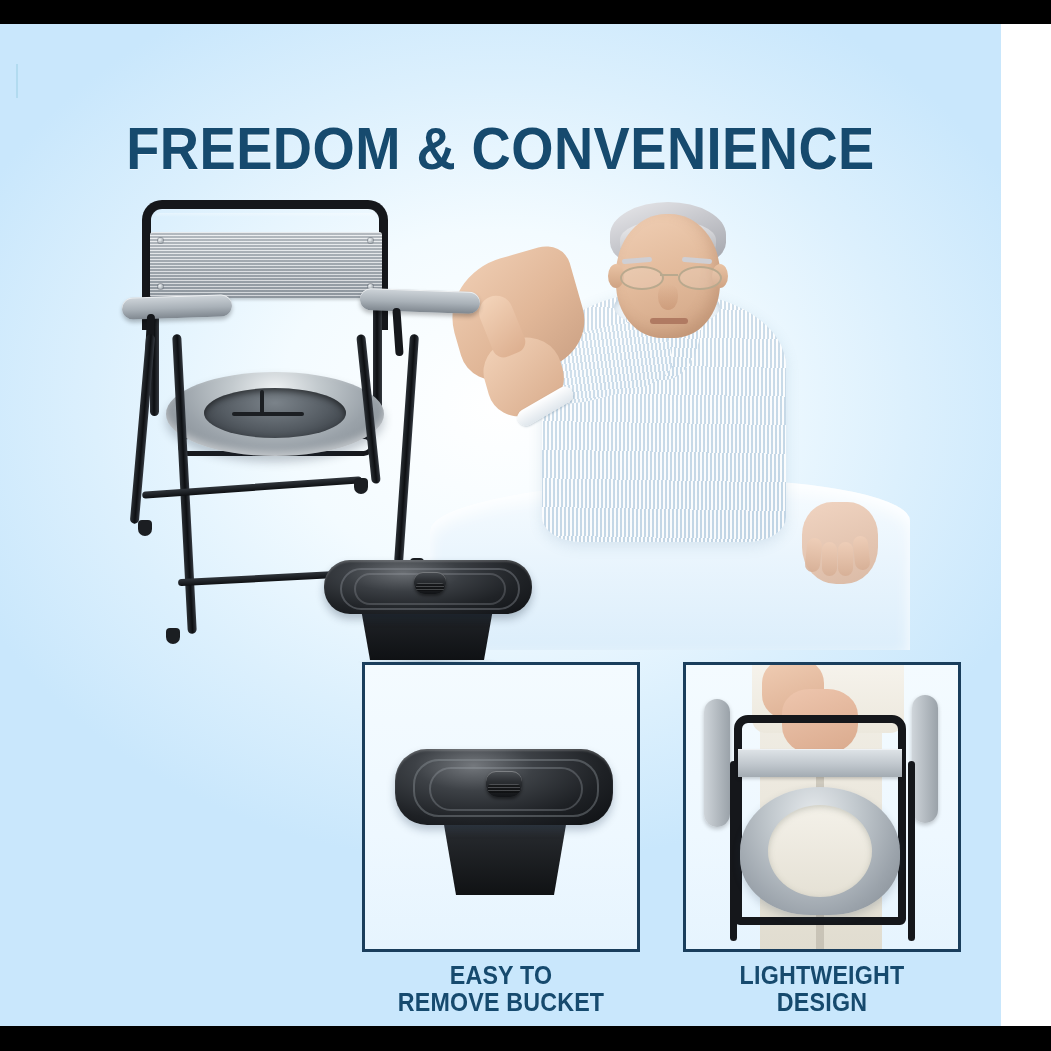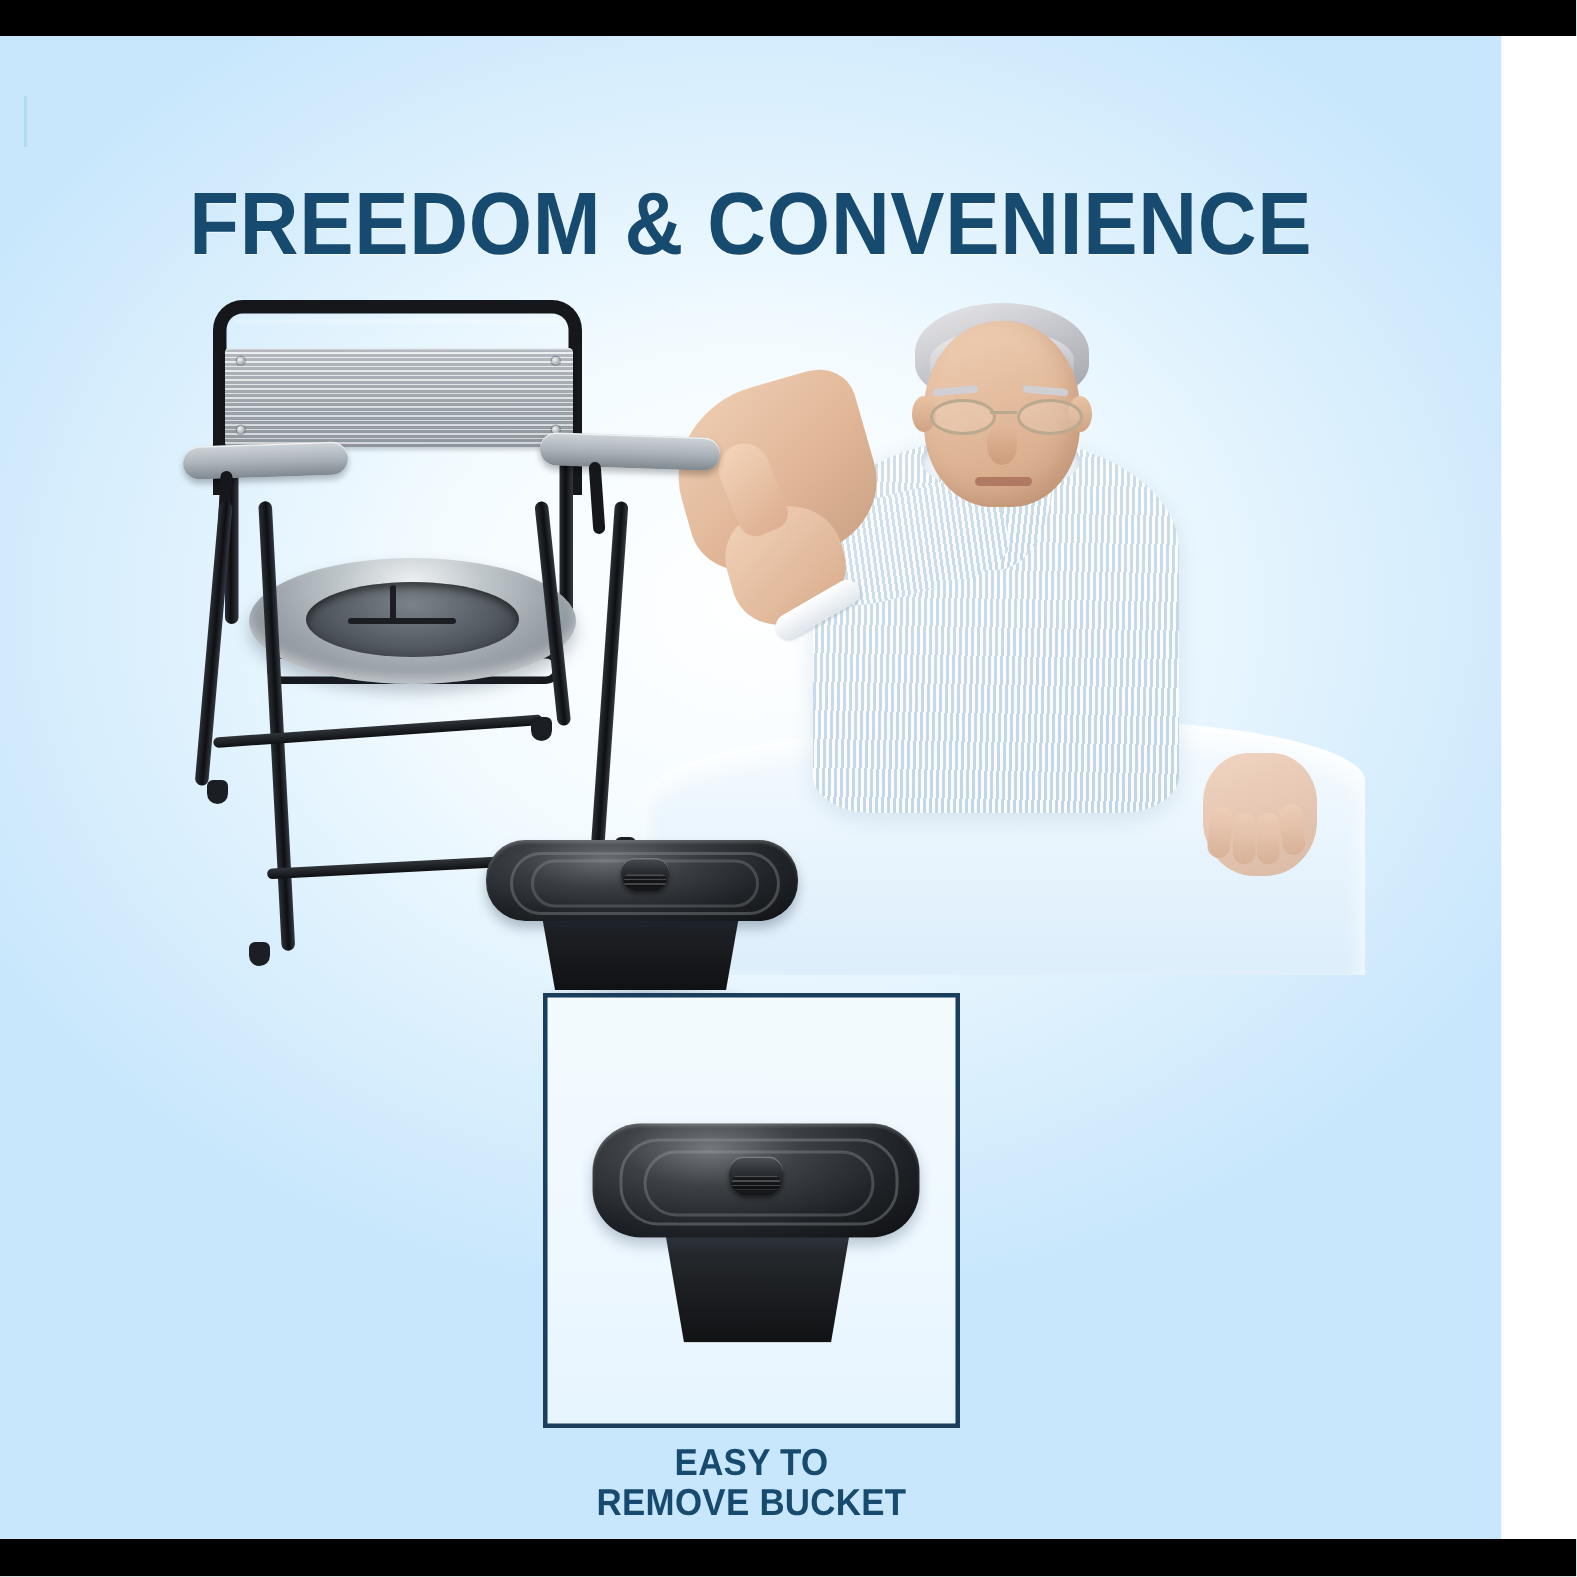--- a/index.html
+++ b/index.html
@@ -712,17 +712,38 @@
               <div class="p2-knob"></div>
             </div>
           </div>
         </div>
         <div class="panel-caption">
           <div>EASY TO</div>
           <div>REMOVE BUCKET</div>
         </div>
       </div>
 
+      <div class="panel p3">
+        <div class="panel-frame">
+          <div class="p3-legs"></div>
+          <div class="p3-hip"></div>
+          <div class="p3-forearm"></div>
+          <div class="p3-hand"></div>
+          <div class="p3-armpad l"></div>
+          <div class="p3-armpad r"></div>
+          <div class="p3-frame"></div>
+          <div class="p3-railv" style="left:44px;  top:96px; height:180px;"></div>
+          <div class="p3-railv" style="left:222px; top:96px; height:180px;"></div>
+          <div class="p3-crossbar"></div>
+          <div class="p3-seat">
+            <div class="p3-seat-hole"></div>
+          </div>
+        </div>
+        <div class="panel-caption">
+          <div>LIGHTWEIGHT</div>
+          <div>DESIGN</div>
+        </div>
+      </div>
 
     </div>
 
   </div>
 </div>
 
 </body></html>

